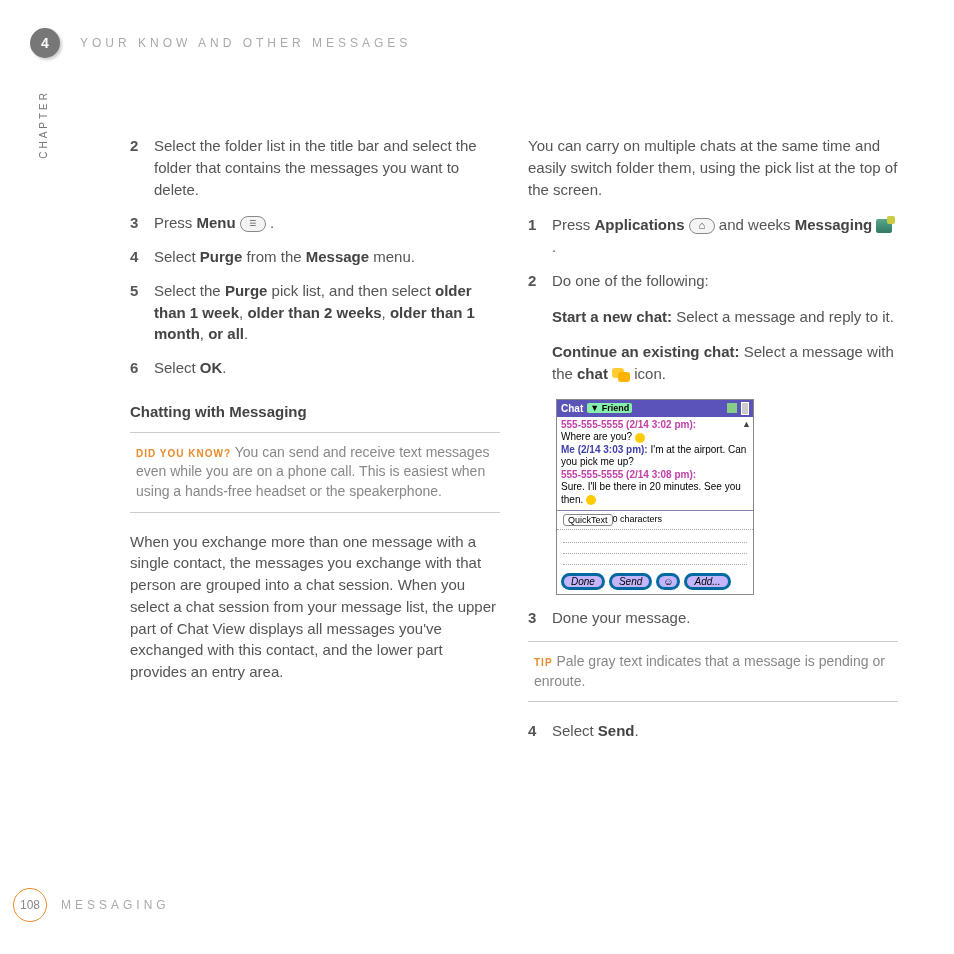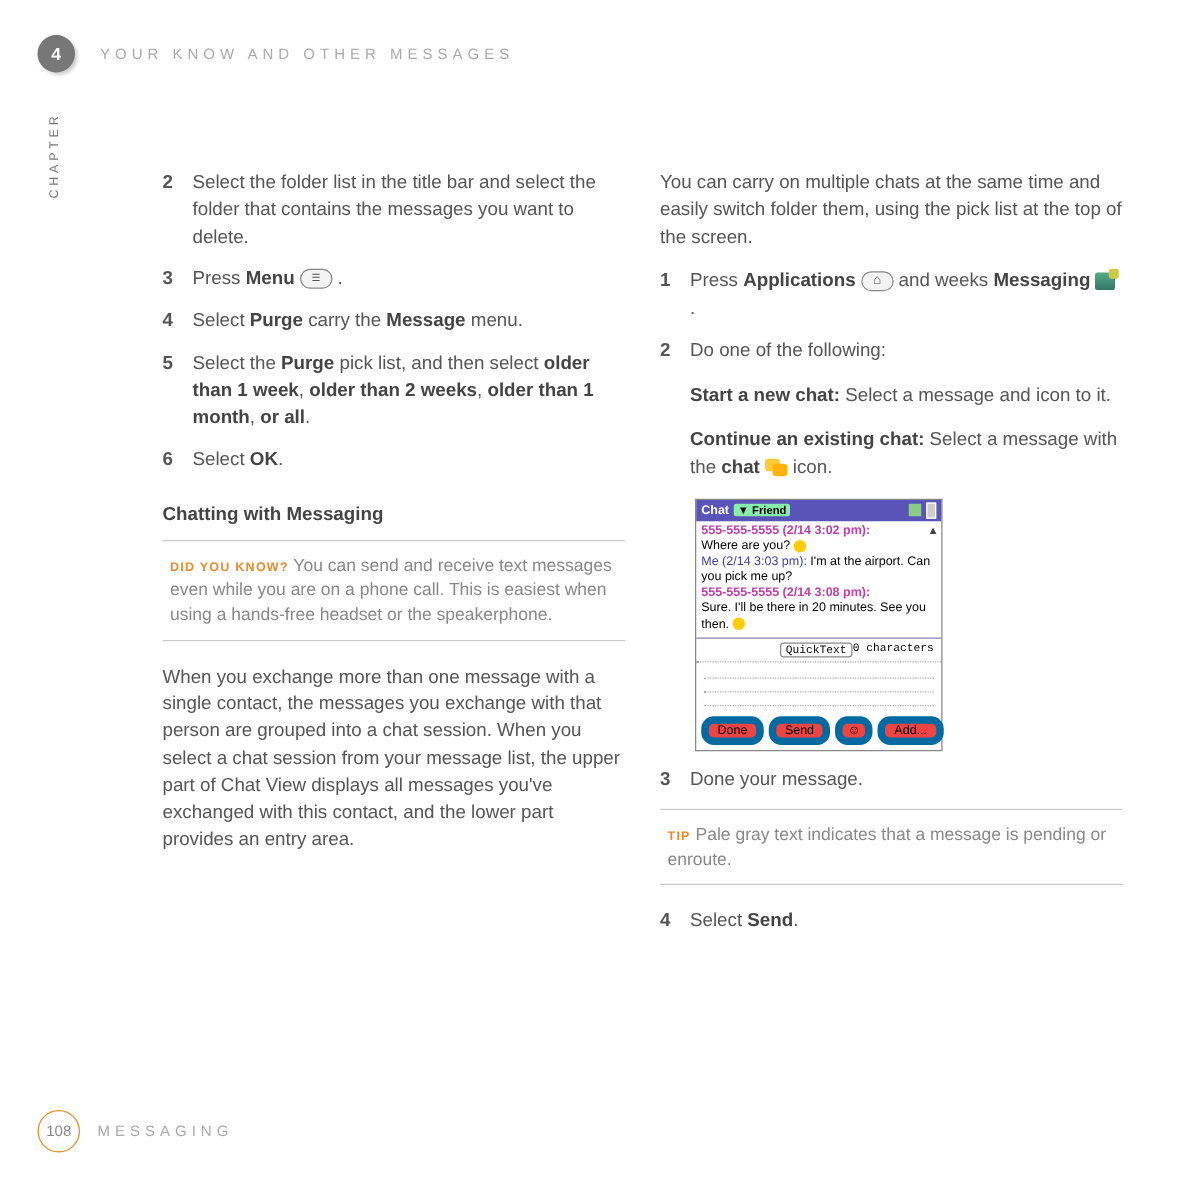--- a/index.html
+++ b/index.html
@@ -186,60 +186,60 @@
   .shot-title .sig span.batt {
     background:#ccc; width:6px; height:11px; border:1px solid #fff;
   }
   .shot-body {
     border-bottom: 1px solid #8884b0;
     padding: 2px 4px 4px 4px;
     line-height: 1.25;
     position: relative;
   }
   .shot-body .hdr { color: #c03fa8; font-weight: bold; }
-  .shot-body .me { color: #3f3fa8; font-weight: normal; }
+  .shot-body .me { color: #3f3fa8; font-weight: bold; }
   .shot-body .arrow {
     position: absolute; right: 2px; top: 2px; font-size: 9px; color:#444;
   }
   .shot-body .emoji {
     display:inline-block; width:10px; height:10px; background:#fc0;
     border-radius:50%; vertical-align:middle;
   }
   .shot-meta {
     display: flex;
-    justify-content: flex-end;
+    justify-content: flex-start;
     padding: 3px 6px;
     font-size: 9px;
     border-bottom: 1px dotted #aaa;
-    font-family: Liberation Mono, monospace;
   }
   .shot-meta .qt {
     border:1px solid #888; border-radius:3px; padding:0 4px;
   }
   .shot-lines { padding: 2px 6px 4px 6px; }
   .shot-lines div { border-bottom: 1px dotted #aaa; height: 10px; }
   .shot-buttons {
     display: flex;
     gap: 4px;
     padding: 4px;
   }
   .shot-buttons span {
-    border: 6px solid #0369a1;
+    border: 3px solid #0369a1;
     border-radius: 10px;
     padding: 0 7px;
     font-size: 10px;
-    background: #ef4444;
+    background: #c4b5fd;
+    font-style: italic;
   }
   .shot-buttons span.emoji-btn {
     padding: 0 4px;
   }
   
   .footer {
     position: absolute;
-    left: 30px;
+    left: 13px;
     bottom: 32px;
     display: flex;
     align-items: center;
     gap: 14px;
   }
   .page-num {
     width: 32px; height: 32px;
     border: 1.5px solid #e88b2a;
     border-radius: 50%;
     display: flex;
@@ -274,21 +274,21 @@
       <div class="step-num">3</div>
       <div class="step-body">
         <span>Press </span><b>Menu</b>
         <span class="inline-icon menu"></span><span> .</span>
       </div>
     </div>
 
     <div class="step">
       <div class="step-num">4</div>
       <div class="step-body">
-        <span>Select </span><b>Purge</b><span> carry the </span><b>Message</b><span> menu.</span>
+        <span>Select </span><b>Purge</b><span> from the </span><b>Message</b><span> menu.</span>
       </div>
     </div>
 
     <div class="step">
       <div class="step-num">5</div>
       <div class="step-body">
         <span>Select the </span><b>Purge</b><span> pick list, and then select </span><b>older than 1 week</b><span>, </span><b>older than 2 weeks</b><span>, </span><b>older than 1 month</b><span>, </span><b>or all</b><span>.</span>
       </div>
     </div>
 
@@ -320,21 +320,21 @@
         <span class="msg-icon"></span><span> .</span>
       </div>
     </div>
 
     <div class="step">
       <div class="step-num">2</div>
       <div class="step-body">Do one of the following:</div>
     </div>
 
     <div class="para" style="margin-left:24px">
-      <b>Start a new chat:</b><span> Select a message and icon to it.</span>
+      <b>Start a new chat:</b><span> Select a message and reply to it.</span>
     </div>
 
     <div class="para" style="margin-left:24px">
       <b>Continue an existing chat:</b><span> Select a message with the </span><b>chat</b>
       <span class="chat-icon-inline"></span><span> icon.</span>
     </div>
 
     <div class="shot">
       <div class="shot-title">
         <span>Chat</span>

